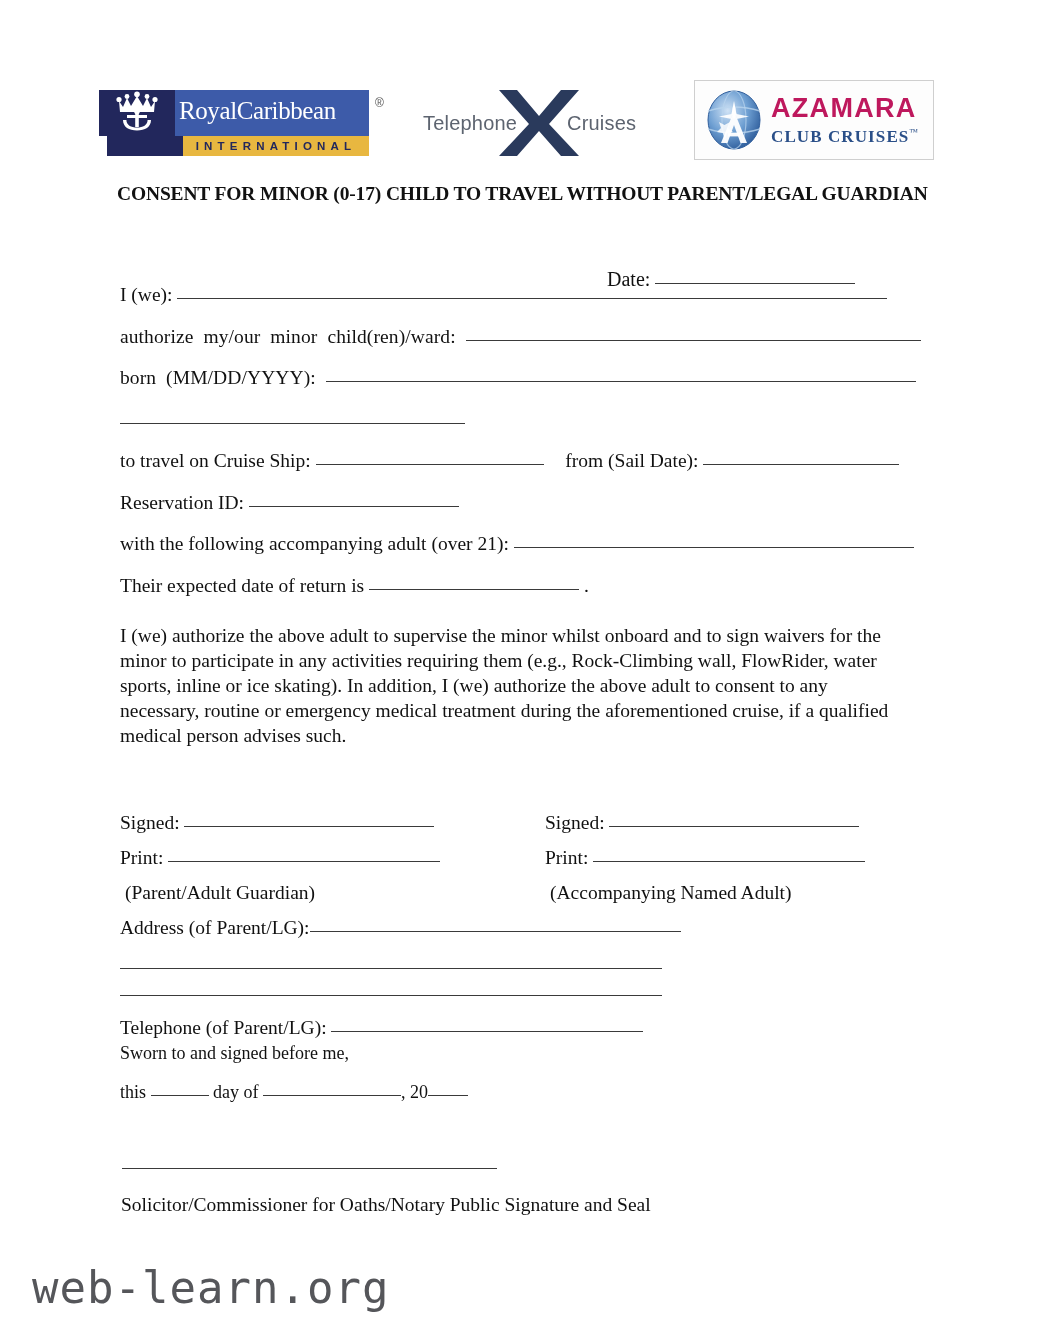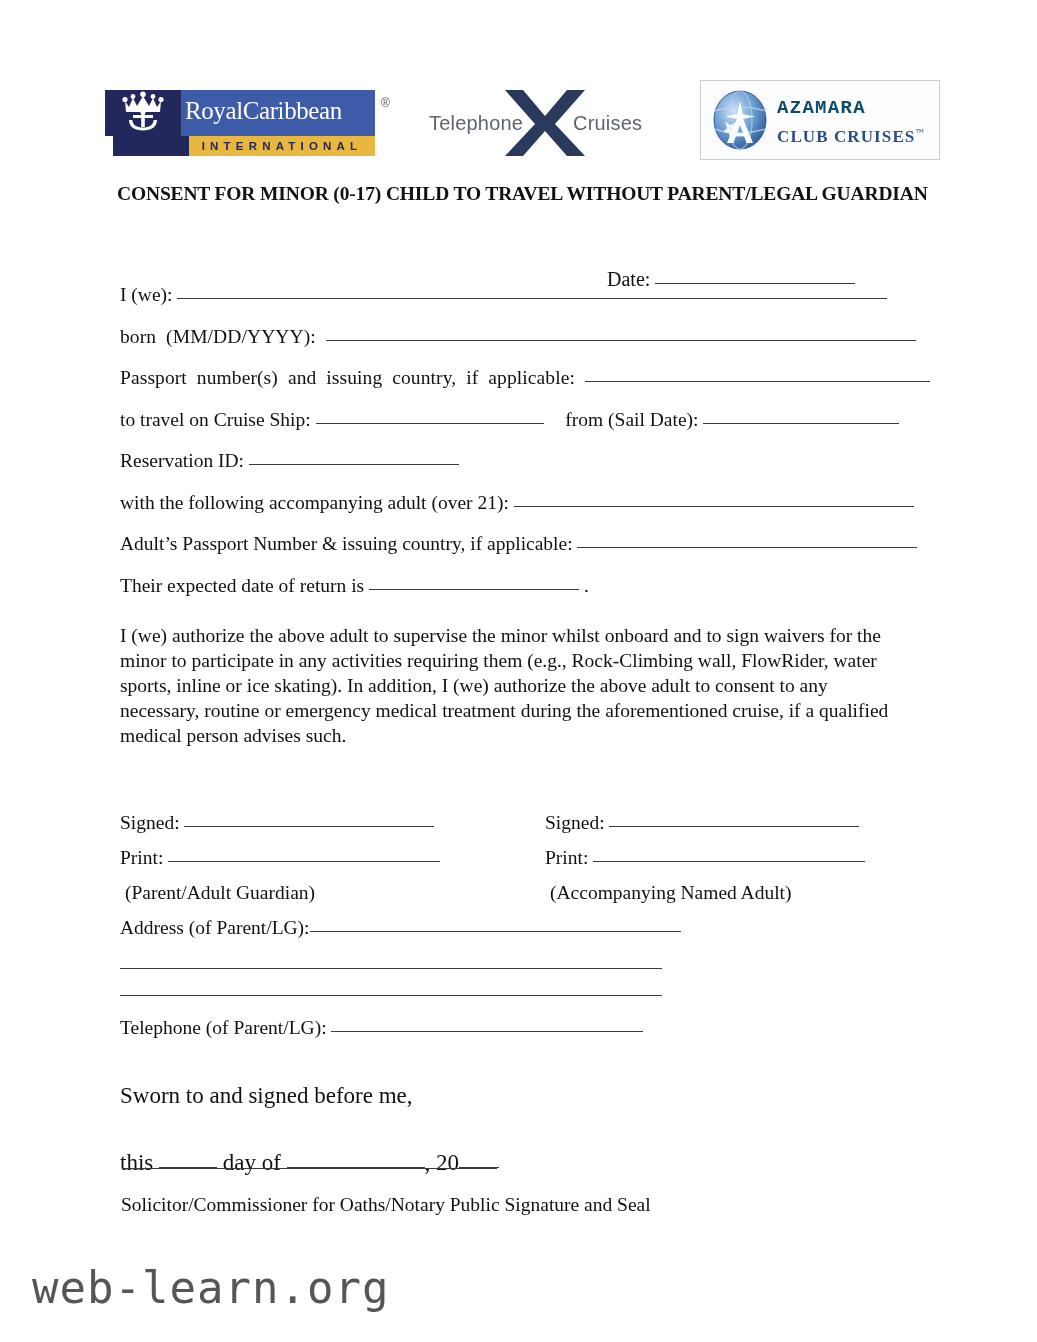--- a/index.html
+++ b/index.html
@@ -12,21 +12,21 @@
     height: 1342px;
     position: relative;
     font-family: "Liberation Serif", "DejaVu Serif", serif;
     color: #111111;
     overflow: hidden;
   }
 
   
   .logo-row {
     position: absolute;
-    left: 6px; top: 78px;
+    left: 0; top: 78px;
     width: 946px;
     height: 92px;
   }
 
   
   .rci-logo {
     position: absolute;
     left: 99px; top: 12px;
     width: 270px; height: 62px;
     display: flex;
@@ -116,24 +116,24 @@
   .aza-globe {
     position: absolute;
     left: 8px; top: 8px;
     width: 62px; height: 62px;
   }
   .aza-text {
     position: absolute;
     left: 76px; top: 13px;
   }
   .aza-title {
-    font-family: Liberation Mono, monospace;
-    font-size: 19px;
+    font-family: Liberation Sans, sans-serif;
+    font-size: 27px;
     font-weight: bold;
-    color: #0c4a6e;
+    color: #be185d;
     letter-spacing: 1.3px;
     line-height: 28px;
   }
   .aza-sub {
     font-family: "Liberation Serif", serif;
     font-size: 17px;
     font-weight: bold;
     color: #2a4f88;
     letter-spacing: 1.1px;
     line-height: 20px;
@@ -237,25 +237,24 @@
     height: 19px;
     margin-bottom: 7px;
   }
 
   .notary {
     position: absolute;
     left: 120px; top: 1041px;
     width: 700px;
   }
   .notary-line {
-    font-size: 23px;
+    font-size: 18px;
     line-height: 25px;
     margin-bottom: 14px;
     white-space: nowrap;
-    margin-top: 42px;
   }
   .notary-sigrule {
     position: absolute;
     left: 122px; top: 1168px;
     width: 375px;
     border-bottom: 1.4px solid #3a3a3a;
   }
   .notary-caption {
     position: absolute;
     left: 121px; top: 1192px;
@@ -356,45 +355,44 @@
   <span>Date:</span>
   <span class="rule" style="width:200px"></span>
 </div>
 
 <div class="field-block" style="top:282px">
   <div class="frow">
     <span>I (we):</span>
     <span class="rule" style="width:710px"></span>
   </div>
   <div class="frow justified">
+    <span>authorize  my/our  minor  child(ren)/ward:</span>
+    <span class="rule" style="width:455px"></span>
+  </div>
+  <div class="frow justified">
     <span>born  (MM/DD/YYYY):</span>
     <span class="rule" style="width:590px"></span>
   </div>
   <div class="frow justified">
-    <span>Passport  number(s)  and  issuing  country,  if  applicable:</span>
     <span class="rule" style="width:345px"></span>
   </div>
   <div class="frow">
     <span>to travel on Cruise Ship:</span>
     <span class="rule" style="width:228px"></span>
     <span style="display:inline-block;width:12px"></span>
     <span>from (Sail Date):</span>
     <span class="rule" style="width:196px"></span>
   </div>
   <div class="frow">
     <span>Reservation ID:</span>
     <span class="rule" style="width:210px"></span>
   </div>
   <div class="frow">
     <span>with the following accompanying adult (over 21):</span>
     <span class="rule" style="width:400px"></span>
-  </div>
-  <div class="frow">
-    <span>Adult’s Passport Number &amp; issuing country, if applicable:</span>
-    <span class="rule" style="width:340px"></span>
   </div>
   <div class="frow">
     <span>Their expected date of return is</span>
     <span class="rule" style="width:210px"></span>
     <span>.</span>
   </div>
 </div>
 
 <div class="para">I (we) authorize the above adult to supervise the minor whilst onboard and to sign waivers for the minor to participate in any activities requiring them (e.g., Rock-Climbing wall, FlowRider, water sports, inline or ice skating). In addition, I (we) authorize the above adult to consent to any necessary, routine or emergency medical treatment during the aforementioned cruise, if a qualified medical person advises such.</div>
 

